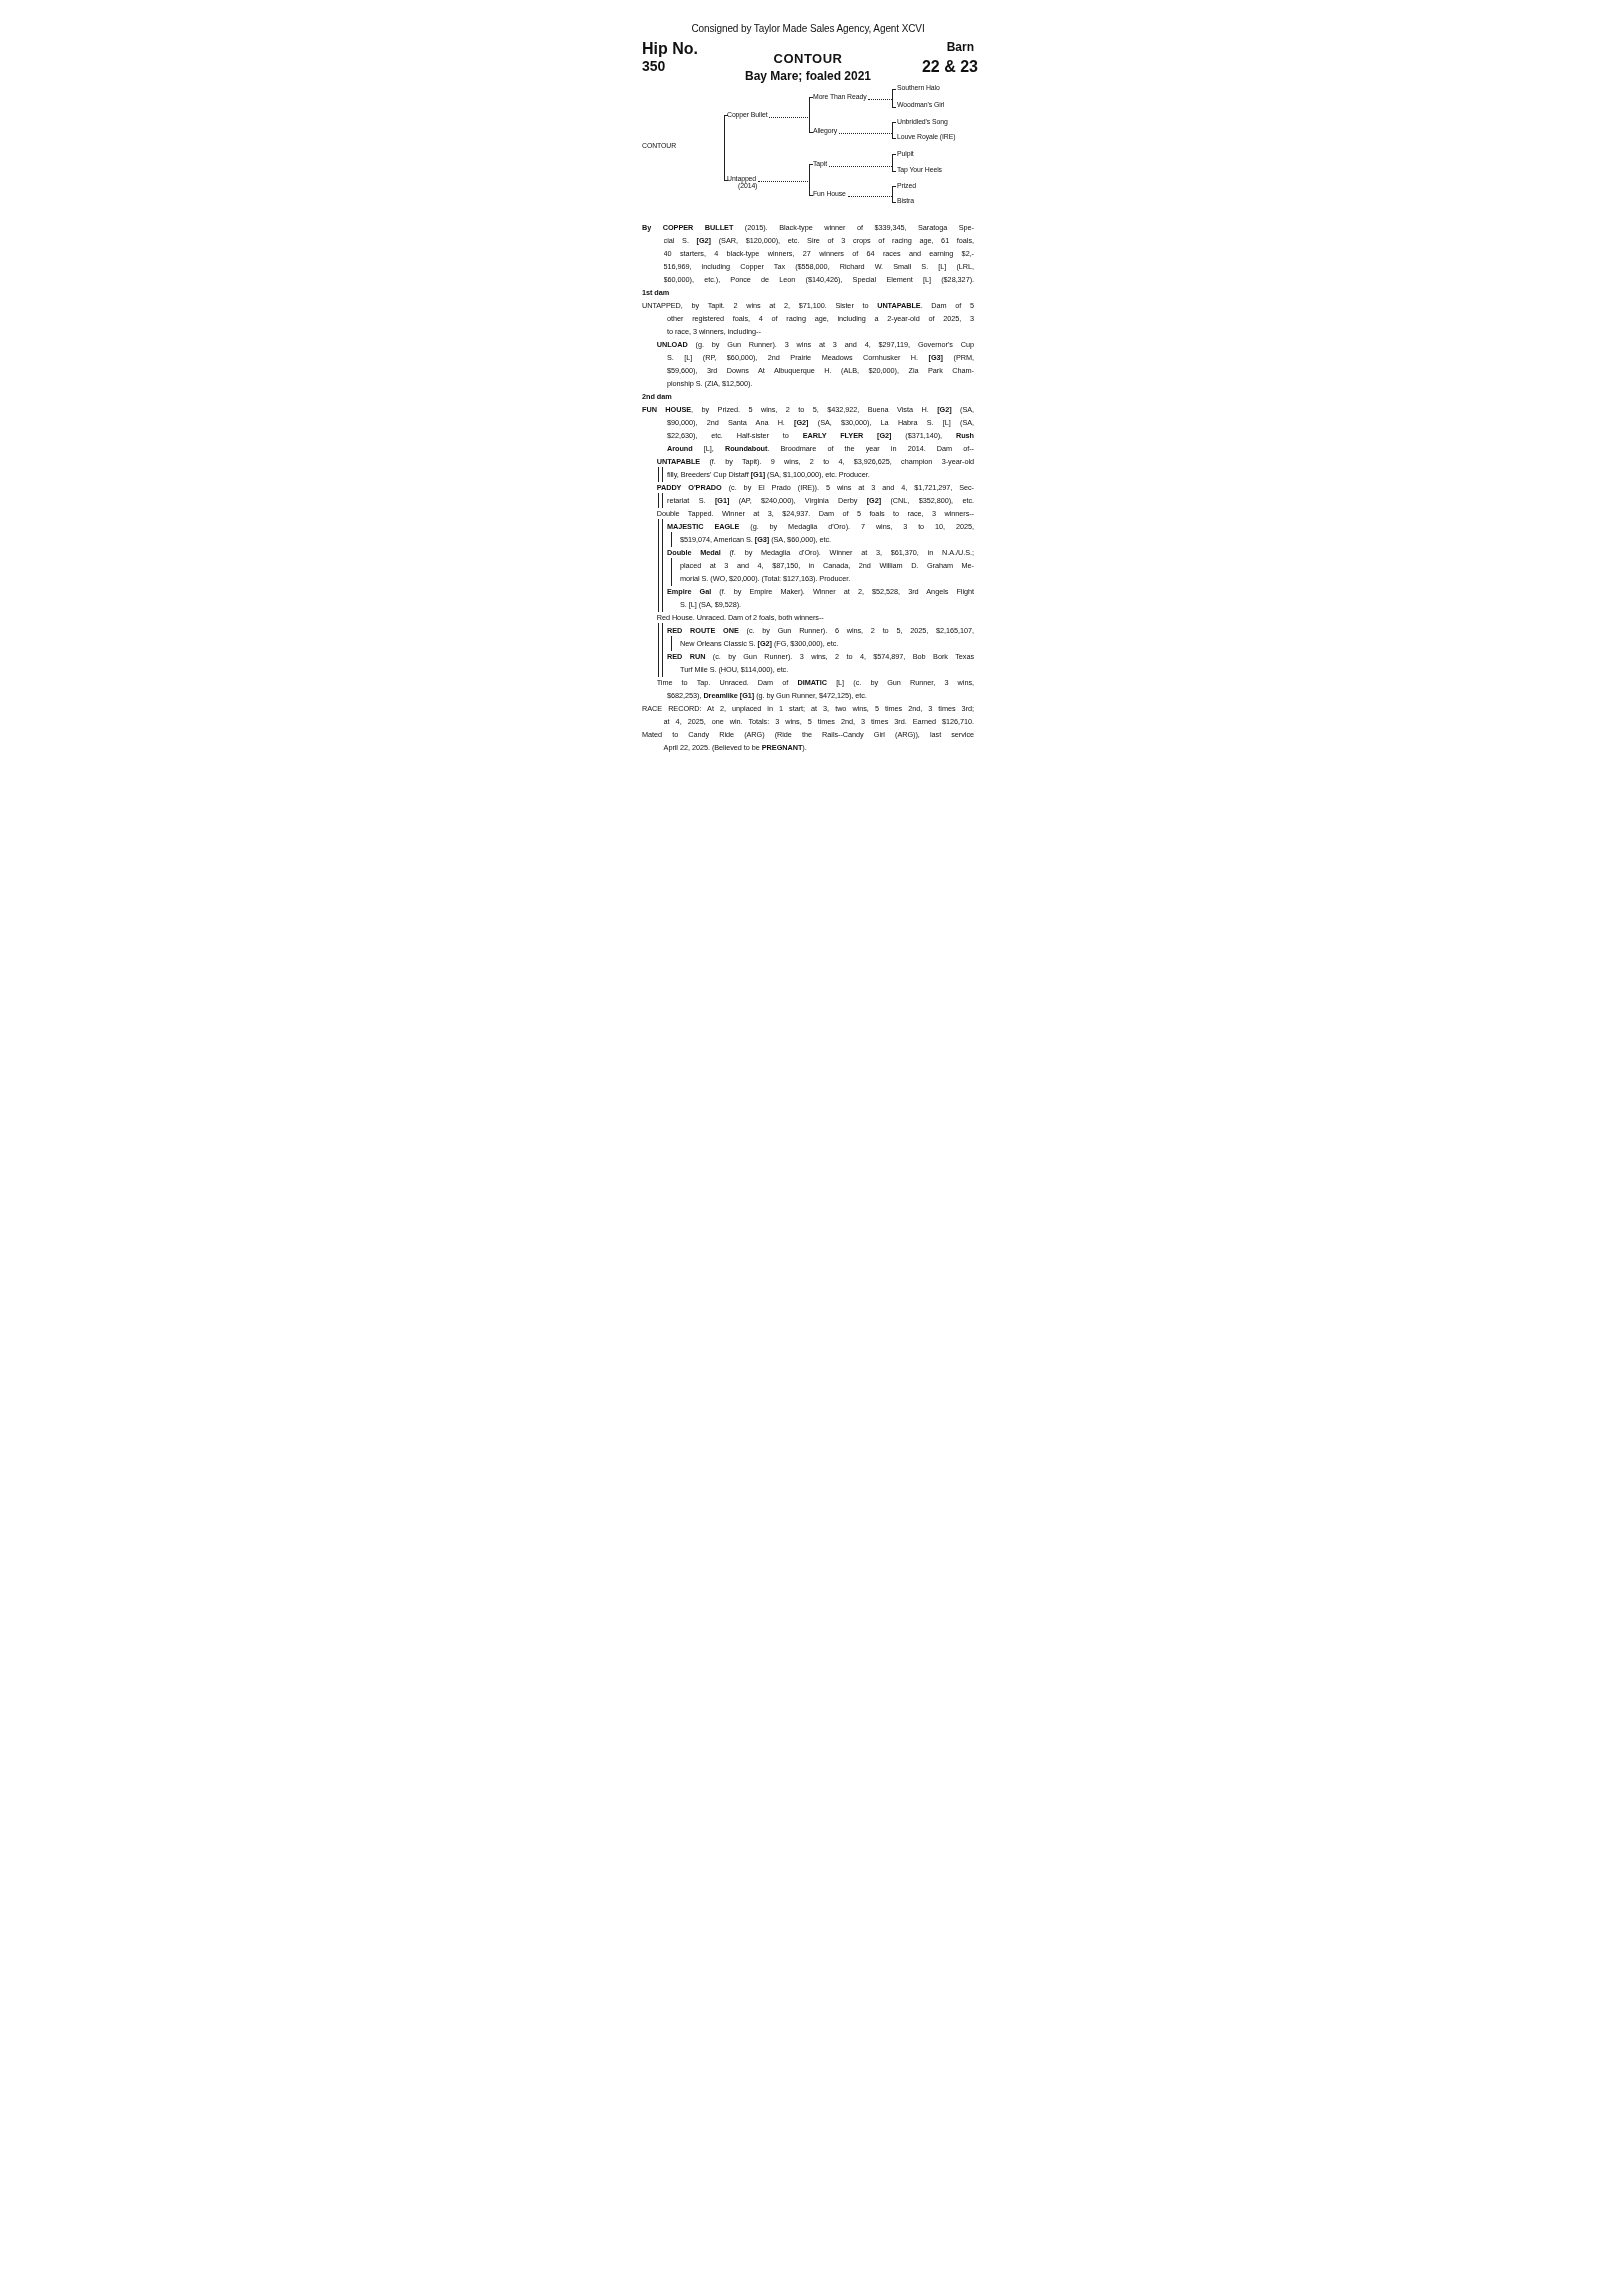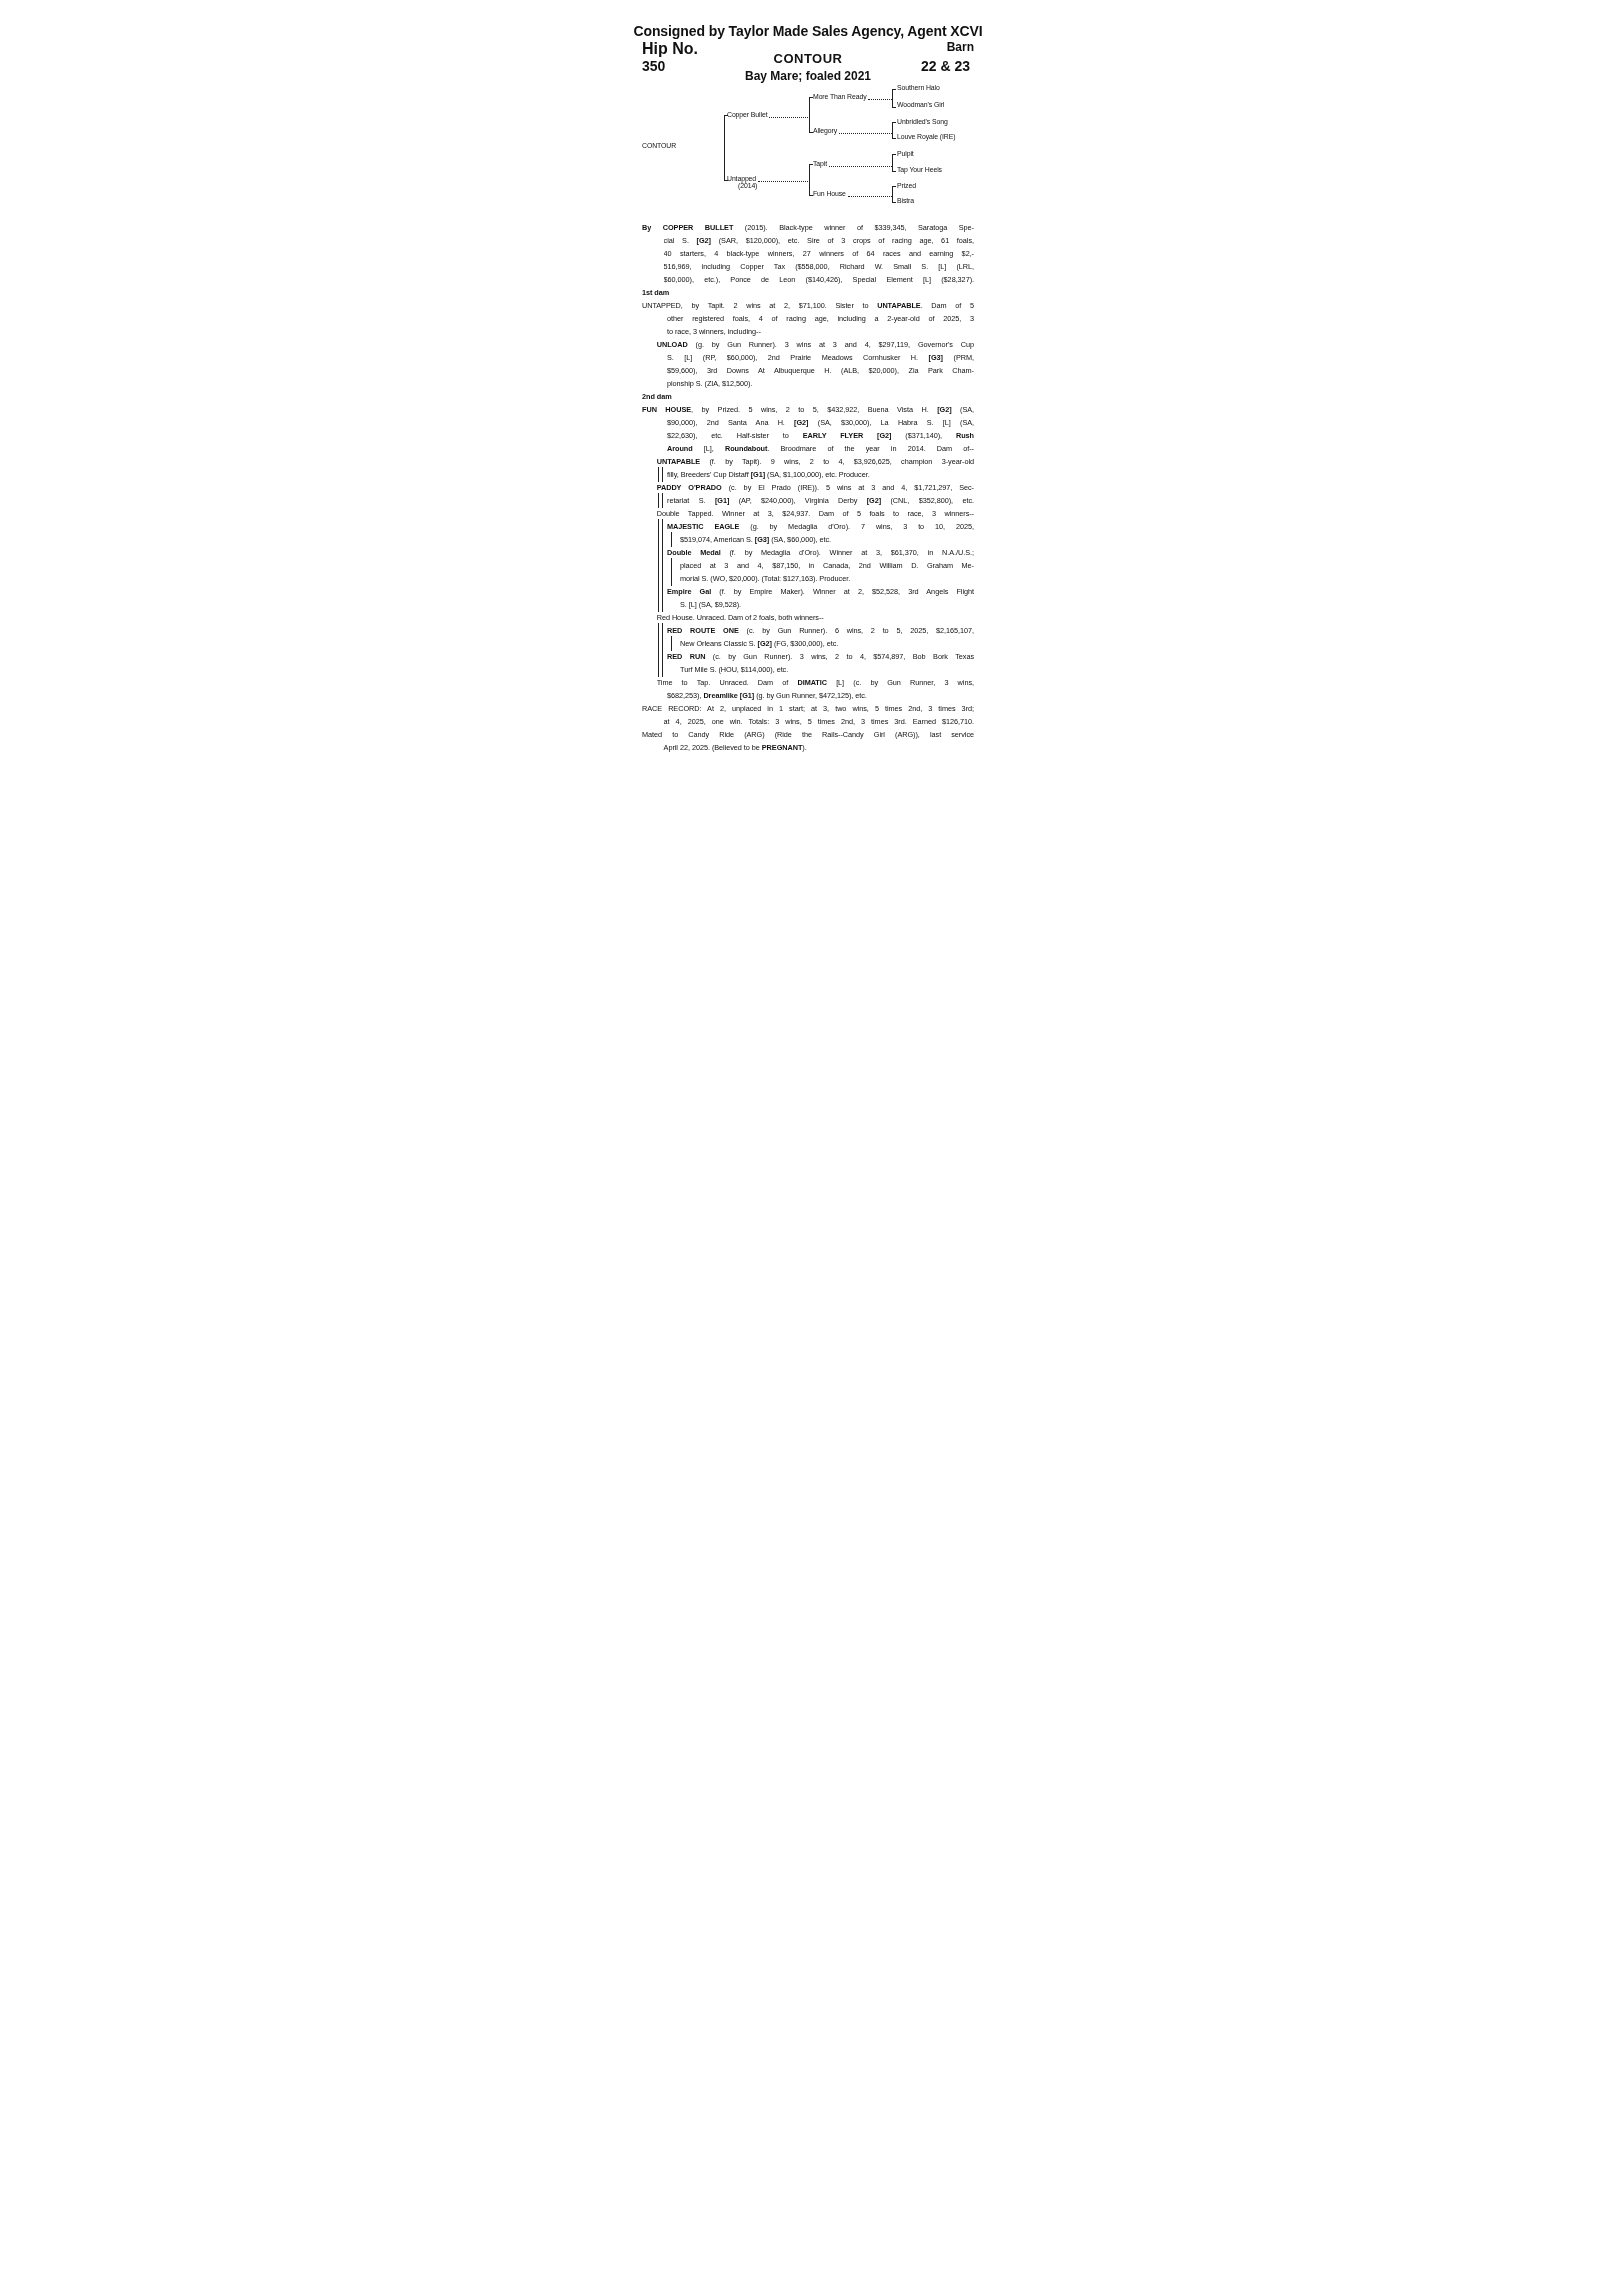--- a/index.html
+++ b/index.html
@@ -9,26 +9,26 @@
     height:807px;
     margin:0 auto;
     background:#ffffff;
     color:#111;
     font-family:"Liberation Sans", sans-serif;
     overflow:hidden;
   }
   
   .consigned{
     position:absolute; top:23px; left:0; width:404px;
-    text-align:center; font-weight:bold; font-size:14px; letter-spacing:-0.1px;
+    text-align:center; font-weight:normal; font-size:10px; letter-spacing:-0.1px;
   }
   .hip-label{position:absolute; top:40px; left:36px; font-weight:bold; font-size:16px;}
   .hip-number{position:absolute; top:58px; left:36px; font-weight:bold; font-size:14px;}
   .barn-label{position:absolute; top:40px; right:36px; font-weight:bold; font-size:12px; text-align:right;padding-left:14px;}
-  .barn-number{position:absolute; top:58px; right:40px; font-weight:bold; font-size:14px; text-align:left;}
+  .barn-number{position:absolute; top:58px; right:32px; font-weight:bold; font-size:16px; text-align:left;}
   .horse-name{
     position:absolute; top:51px; left:0; width:404px; text-align:center;
     font-weight:bold; font-size:13px; letter-spacing:0.5px;
   }
   .horse-desc{
     position:absolute; top:69px; left:0; width:404px; text-align:center;
     font-weight:bold; font-size:12px;
   }
   
   #tree{position:absolute; top:0; left:0; width:404px; height:216px;}

